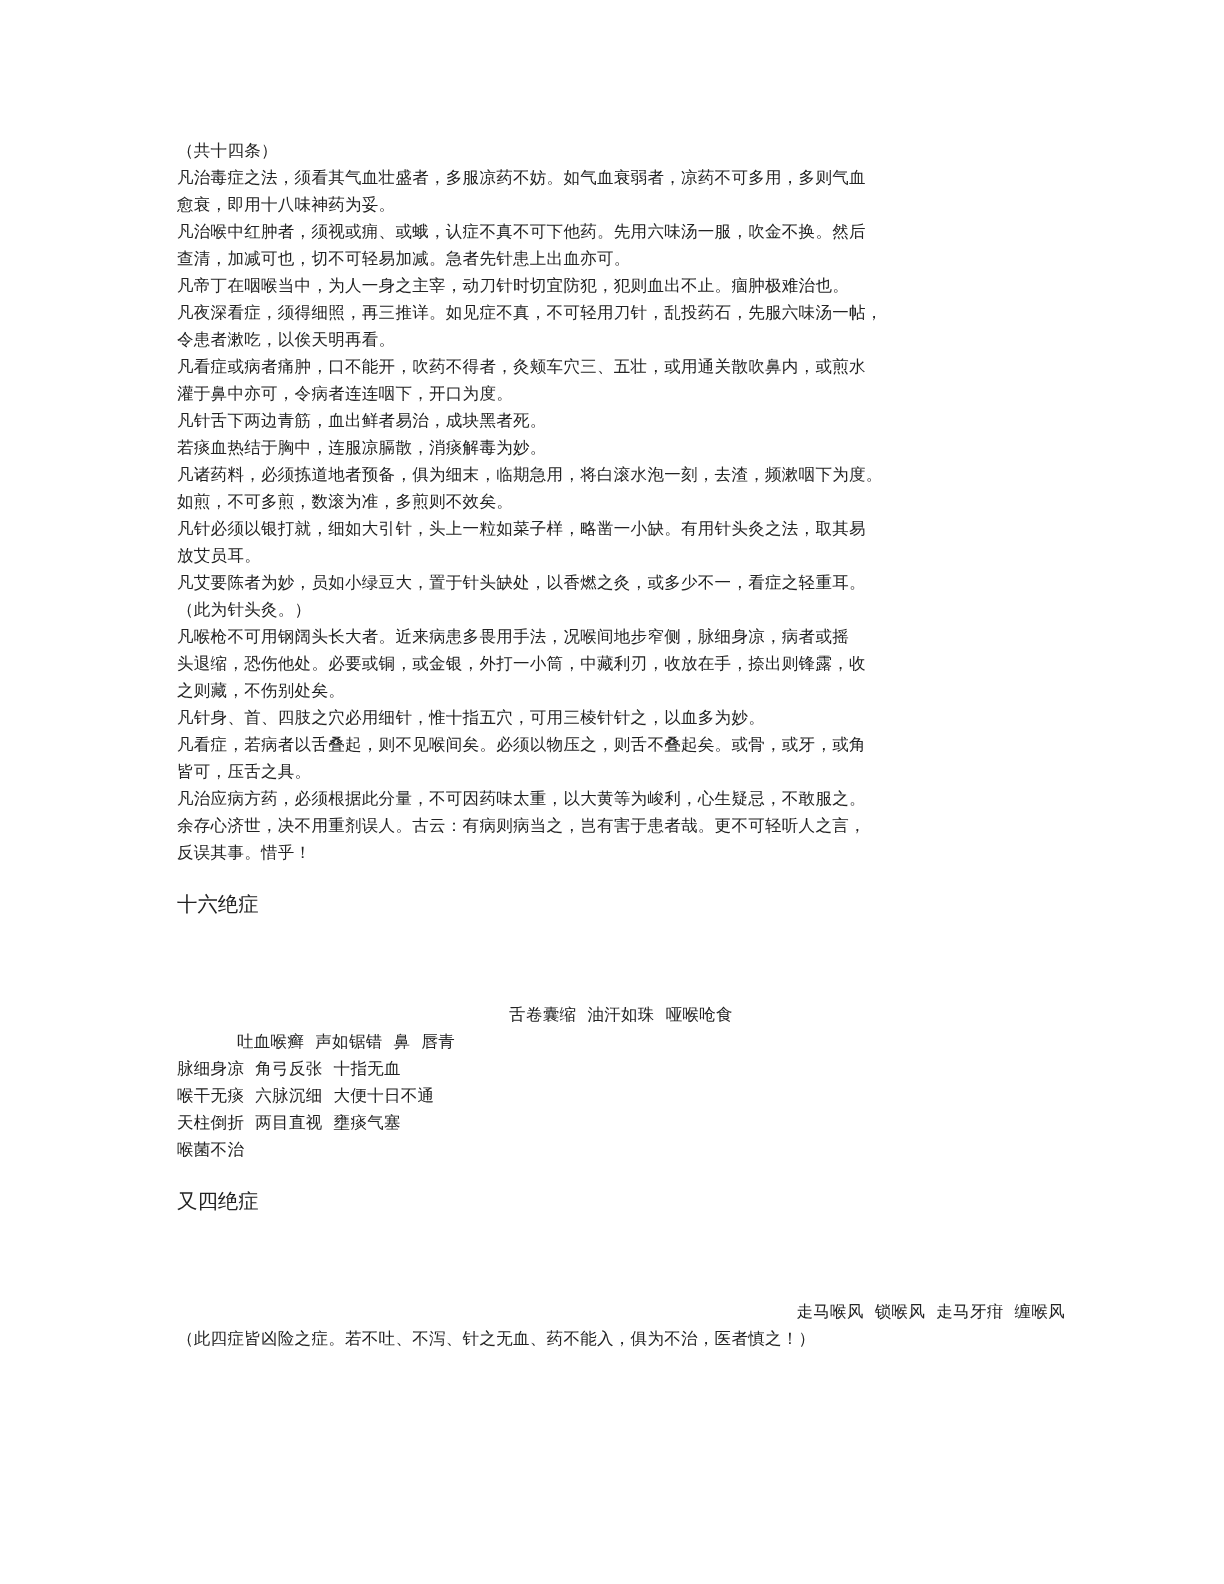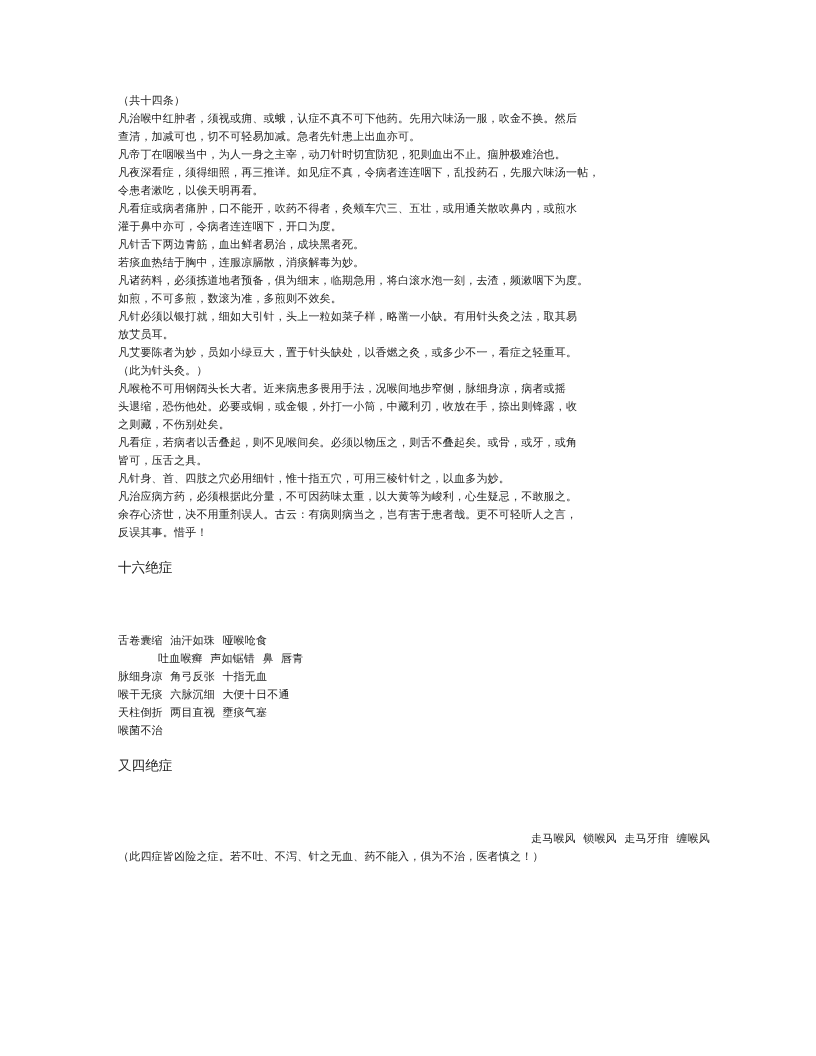--- a/index.html
+++ b/index.html
@@ -13,30 +13,32 @@
   .list .line { margin: 0; }
 </style>
 </head>
 <body>
 
 <div class="page">
   <div class="line">（共十四条）</div>
 
   <div>
     <div>
+      <div class="line">凡治毒症之法，须看其气血壮盛者，多服凉药不妨。如气血衰弱者，凉药不可多用，多则气血</div>
+      <div class="line">愈衰，即用十八味神药为妥。</div>
     </div>
     <div>
       <div class="line">凡治喉中红肿者，须视或痈、或蛾，认症不真不可下他药。先用六味汤一服，吹金不换。然后</div>
       <div class="line">查清，加减可也，切不可轻易加减。急者先针患上出血亦可。</div>
     </div>
     <div>
       <div class="line">凡帝丁在咽喉当中，为人一身之主宰，动刀针时切宜防犯，犯则血出不止。痼肿极难治也。</div>
     </div>
     <div>
-      <div class="line">凡夜深看症，须得细照，再三推详。如见症不真，令病者连连咽下，乱投药石，先服六味汤一帖，</div>
+      <div class="line">凡夜深看症，须得细照，再三推详。如见症不真，不可轻用刀针，乱投药石，先服六味汤一帖，</div>
       <div class="line">令患者漱吃，以俟天明再看。</div>
     </div>
     <div>
       <div class="line">凡看症或病者痛肿，口不能开，吹药不得者，灸颊车穴三、五壮，或用通关散吹鼻内，或煎水</div>
       <div class="line">灌于鼻中亦可，令病者连连咽下，开口为度。</div>
     </div>
     <div>
       <div class="line">凡针舌下两边青筋，血出鲜者易治，成块黑者死。</div>
     </div>
     <div>
@@ -53,39 +55,39 @@
     <div>
       <div class="line">凡艾要陈者为妙，员如小绿豆大，置于针头缺处，以香燃之灸，或多少不一，看症之轻重耳。</div>
       <div class="line">（此为针头灸。）</div>
     </div>
     <div>
       <div class="line">凡喉枪不可用钢阔头长大者。近来病患多畏用手法，况喉间地步窄侧，脉细身凉，病者或摇</div>
       <div class="line">头退缩，恐伤他处。必要或铜，或金银，外打一小筒，中藏利刃，收放在手，捺出则锋露，收</div>
       <div class="line">之则藏，不伤别处矣。</div>
     </div>
     <div>
+      <div class="line">凡针身、首、四肢之穴必用细针，惟十指五穴，可用三棱针针之，以血多为妙。</div>
+    </div>
+    <div>
       <div class="line">凡看症，若病者以舌叠起，则不见喉间矣。必须以物压之，则舌不叠起矣。或骨，或牙，或角</div>
       <div class="line">皆可，压舌之具。</div>
-    </div>
-    <div>
-      <div class="line">凡针身、首、四肢之穴必用细针，惟十指五穴，可用三棱针针之，以血多为妙。</div>
     </div>
     <div>
       <div class="line">凡治应病方药，必须根据此分量，不可因药味太重，以大黄等为峻利，心生疑忌，不敢服之。</div>
       <div class="line">余存心济世，决不用重剂误人。古云：有病则病当之，岂有害于患者哉。更不可轻听人之言，</div>
       <div class="line">反误其事。惜乎！</div>
     </div>
   </div>
 
   <div class="gap-1"></div>
   <div class="heading">十六绝症</div>
   <div class="gap-3"></div>
 
   <div class="list">
-    <div class="line" style="white-space: pre;">舌卷囊缩  油汗如珠  哑喉呛食</div>
+    <div class="line" style="white-space: pre; text-align: center;">舌卷囊缩  油汗如珠  哑喉呛食</div>
     <div class="line" style="white-space: pre; padding-left: 40px;">吐血喉癣  声如锯错  鼻  唇青</div>
     <div class="line" style="white-space: pre;">脉细身凉  角弓反张  十指无血</div>
     <div class="line" style="white-space: pre;">喉干无痰  六脉沉细  大便十日不通</div>
     <div class="line" style="white-space: pre;">天柱倒折  两目直视  壅痰气塞</div>
     <div class="line" style="white-space: pre;">喉菌不治</div>
   </div>
 
   <div class="gap-1"></div>
   <div class="heading">又四绝症</div>
   <div class="gap-3"></div>

